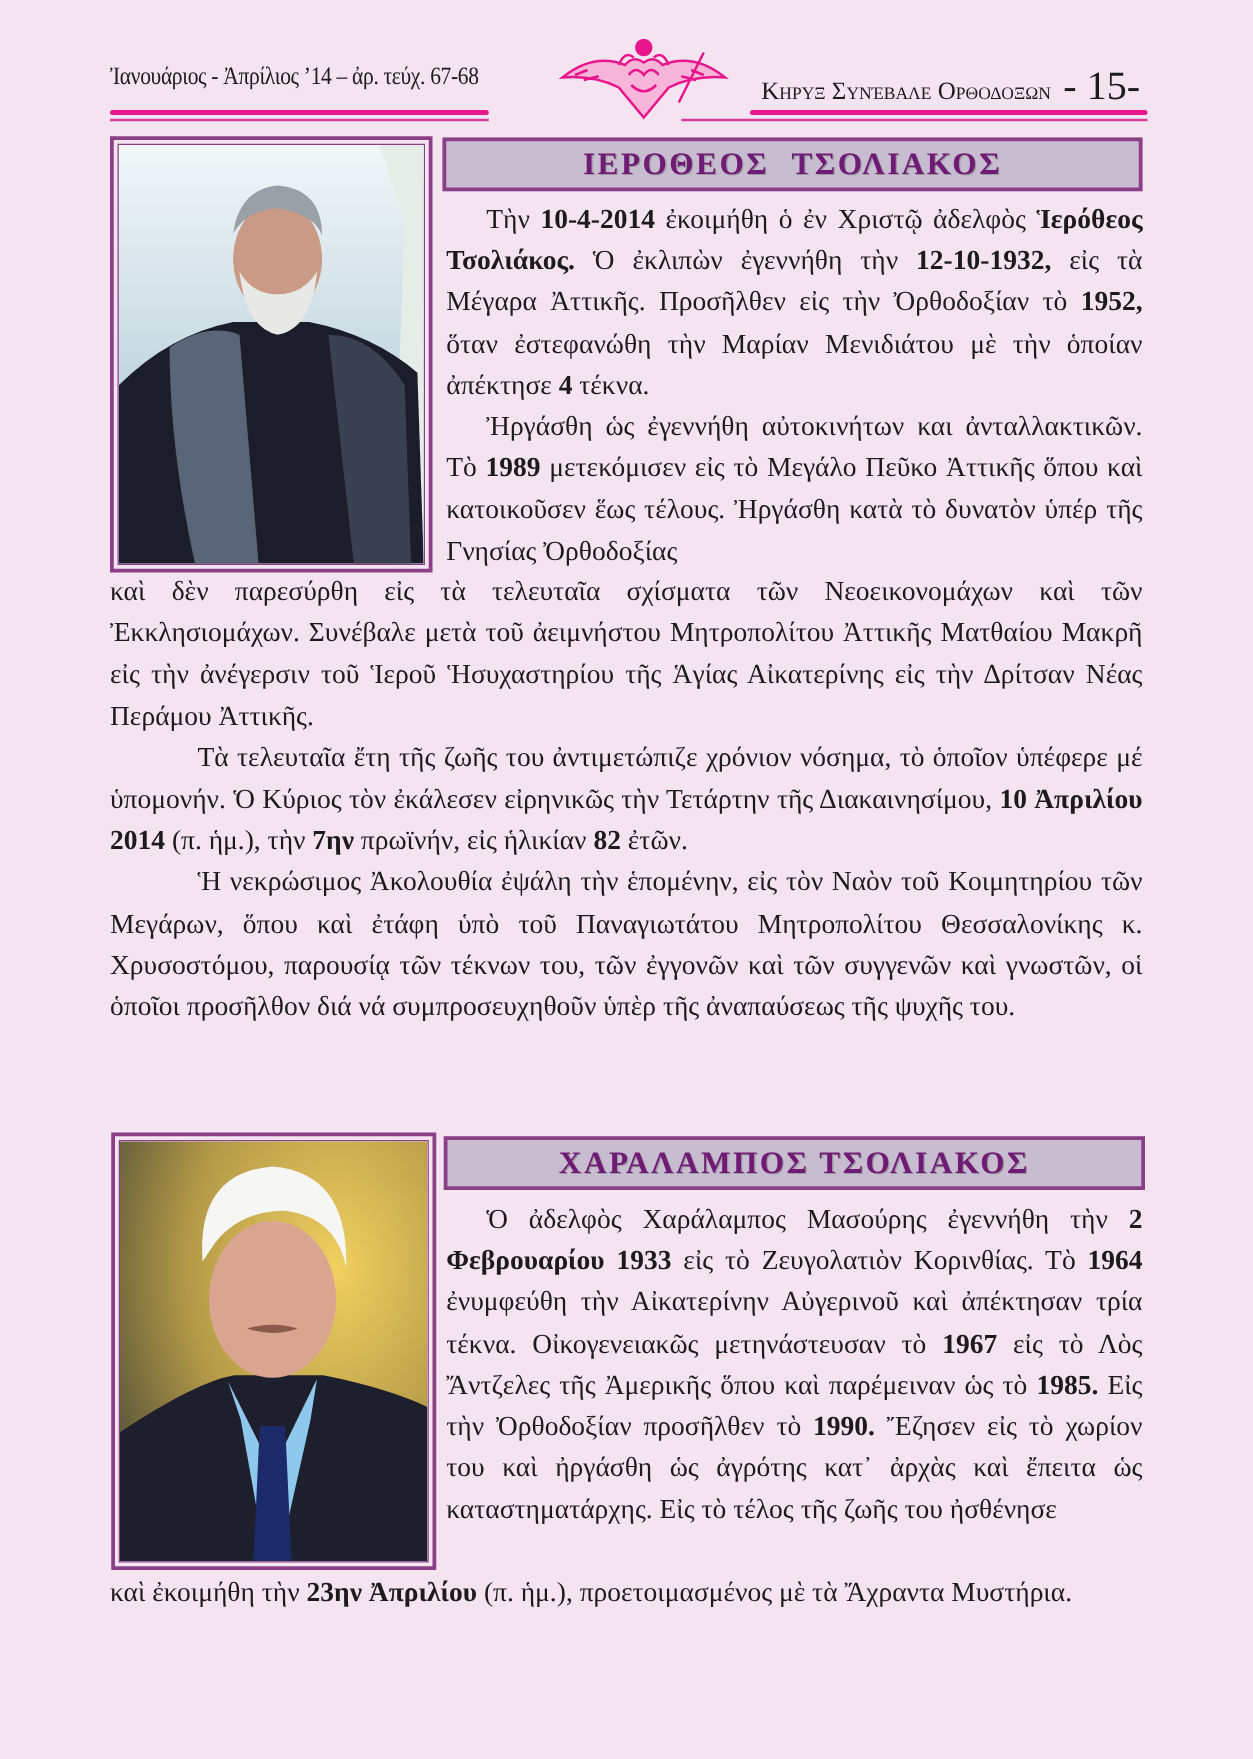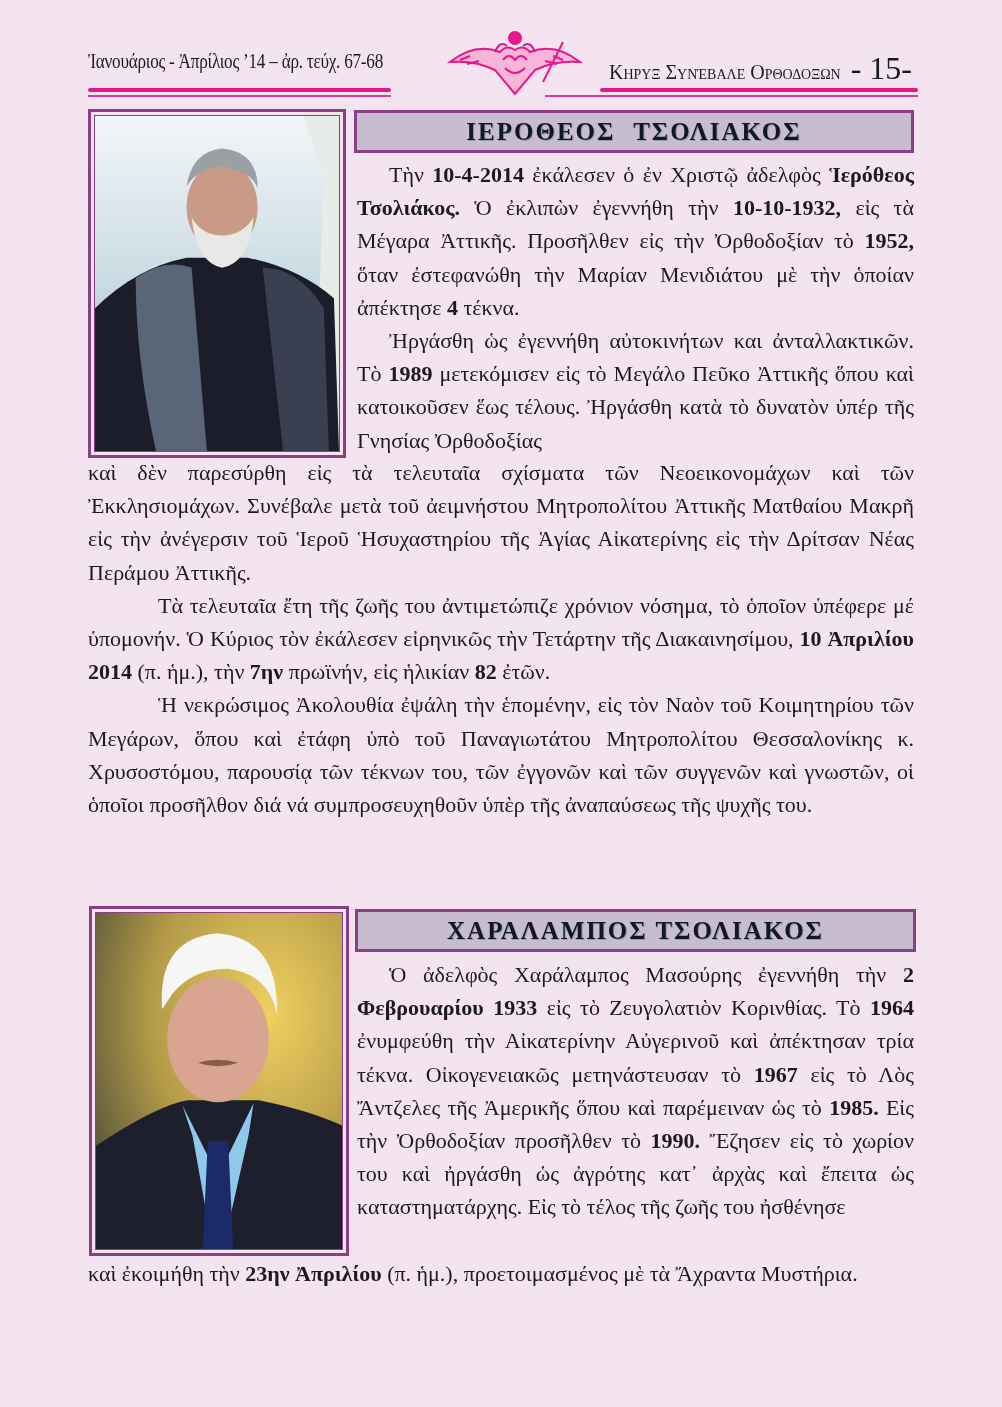--- a/index.html
+++ b/index.html
@@ -47,21 +47,21 @@
   .photo2 { left: 89px; top: 906px; width: 248px; height: 338px; }
 
   .title-box {
     position: absolute;
     background: #c8bcd0;
     border: 3px solid #8a3f87;
     text-align: center;
     font-weight: bold;
     font-size: 25px;
     letter-spacing: 2px;
-    color: #0f172a;
+    color: #701a75;
     text-shadow: 1px 1px 0 #9a9aa0;
     box-sizing: border-box;
   }
   .title1 { left: 354px; top: 110px; width: 560px; height: 43px; line-height: 37px; word-spacing: 10px; }
   .title2 { left: 355px; top: 909px; width: 561px; height: 43px; line-height: 37px; }
 
   .text {
     position: absolute;
     font-size: 22px;
     line-height: 33.2px;
@@ -121,21 +121,21 @@
       <ellipse cx="125" cy="90" rx="35" ry="45" fill="#c99a86"></ellipse>
       <path d="M90 70 Q95 35 125 32 Q160 35 160 72 Q155 55 125 50 Q100 52 90 70Z" fill="#9aa0a5"></path>
       <path d="M95 100 Q100 145 125 150 Q152 145 156 100 Q145 118 125 118 Q105 118 95 100Z" fill="#e8e8e6"></path>
     </svg>
   </div>
 </div>
 
 <div class="title-box title1">ΙΕΡΟΘΕΟΣ  ΤΣΟΛΙΑΚΟΣ</div>
 
 <div class="text t1a">
-  <p class="ind"><span>Τὴν </span><b>10-4-2014</b><span> ἐκάλεσεν ὁ ἐν Χριστῷ ἀδελφὸς </span><b>Ἱερόθεος Τσολιάκος.</b><span> Ὁ ἐκλιπὼν ἐγεννήθη τὴν </span><b>10-10-1932,</b><span> εἰς τὰ Μέγαρα Ἀττικῆς. Προσῆλθεν εἰς τὴν Ὀρθοδοξίαν τὸ </span><b>1952,</b><span> ὅταν ἐστεφανώθη τὴν Μαρίαν Μενιδιάτου μὲ τὴν ὁποίαν ἀπέκτησε </span><b>4</b><span> τέκνα.</span></p>
+  <p class="ind"><span>Τὴν </span><b>10-4-2014</b><span> ἐκοιμήθη ὁ ἐν Χριστῷ ἀδελφὸς </span><b>Ἱερόθεος Τσολιάκος.</b><span> Ὁ ἐκλιπὼν ἐγεννήθη τὴν </span><b>12-10-1932,</b><span> εἰς τὰ Μέγαρα Ἀττικῆς. Προσῆλθεν εἰς τὴν Ὀρθοδοξίαν τὸ </span><b>1952,</b><span> ὅταν ἐστεφανώθη τὴν Μαρίαν Μενιδιάτου μὲ τὴν ὁποίαν ἀπέκτησε </span><b>4</b><span> τέκνα.</span></p>
   <p class="ind"><span>Ἠργάσθη ὡς ἐγεννήθη αὐτοκινήτων και ἀνταλλακτικῶν. Τὸ </span><b>1989</b><span> μετεκόμισεν εἰς τὸ Μεγάλο Πεῦκο Ἀττικῆς ὅπου καὶ κατοικοῦσεν ἕως τέλους. Ἠργάσθη κατὰ τὸ δυνατὸν ὑπέρ τῆς Γνησίας Ὀρθοδοξίας</span></p>
 </div>
 
 <div class="text t1b">
   <p>καὶ δὲν παρεσύρθη εἰς τὰ τελευταῖα σχίσματα τῶν Νεοεικονομάχων καὶ τῶν Ἐκκλησιομάχων. Συνέβαλε μετὰ τοῦ ἀειμνήστου Μητροπολίτου Ἀττικῆς Ματθαίου Μακρῆ εἰς τὴν ἀνέγερσιν τοῦ Ἱεροῦ Ἡσυχαστηρίου τῆς Ἁγίας Αἰκατερίνης εἰς τὴν Δρίτσαν Νέας Περάμου Ἀττικῆς.</p>
   <p class="ind2"><span>Τὰ τελευταῖα ἔτη τῆς ζωῆς του ἀντιμετώπιζε χρόνιον νόσημα, τὸ ὁποῖον ὑπέφερε μέ ὑπομονήν. Ὁ Κύριος τὸν ἐκάλεσεν εἰρηνικῶς τὴν Τετάρτην τῆς Διακαινησίμου, </span><b>10 Ἀπριλίου 2014</b><span> (π. ἡμ.), τὴν </span><b>7ην</b><span> πρωϊνήν, εἰς ἡλικίαν </span><b>82</b><span> ἐτῶν.</span></p>
   <p class="ind2">Ἡ νεκρώσιμος Ἀκολουθία ἐψάλη τὴν ἑπομένην, εἰς τὸν Ναὸν τοῦ Κοιμητηρίου τῶν Μεγάρων, ὅπου καὶ ἐτάφη ὑπὸ τοῦ Παναγιωτάτου Μητροπολίτου Θεσσαλονίκης κ. Χρυσοστόμου, παρουσίᾳ τῶν τέκνων του, τῶν ἐγγονῶν καὶ τῶν συγγενῶν καὶ γνωστῶν, οἱ ὁποῖοι προσῆλθον διά νά συμπροσευχηθοῦν ὑπὲρ τῆς ἀναπαύσεως τῆς ψυχῆς του.</p>
 </div>
 
 <div class="photo-frame photo2">

